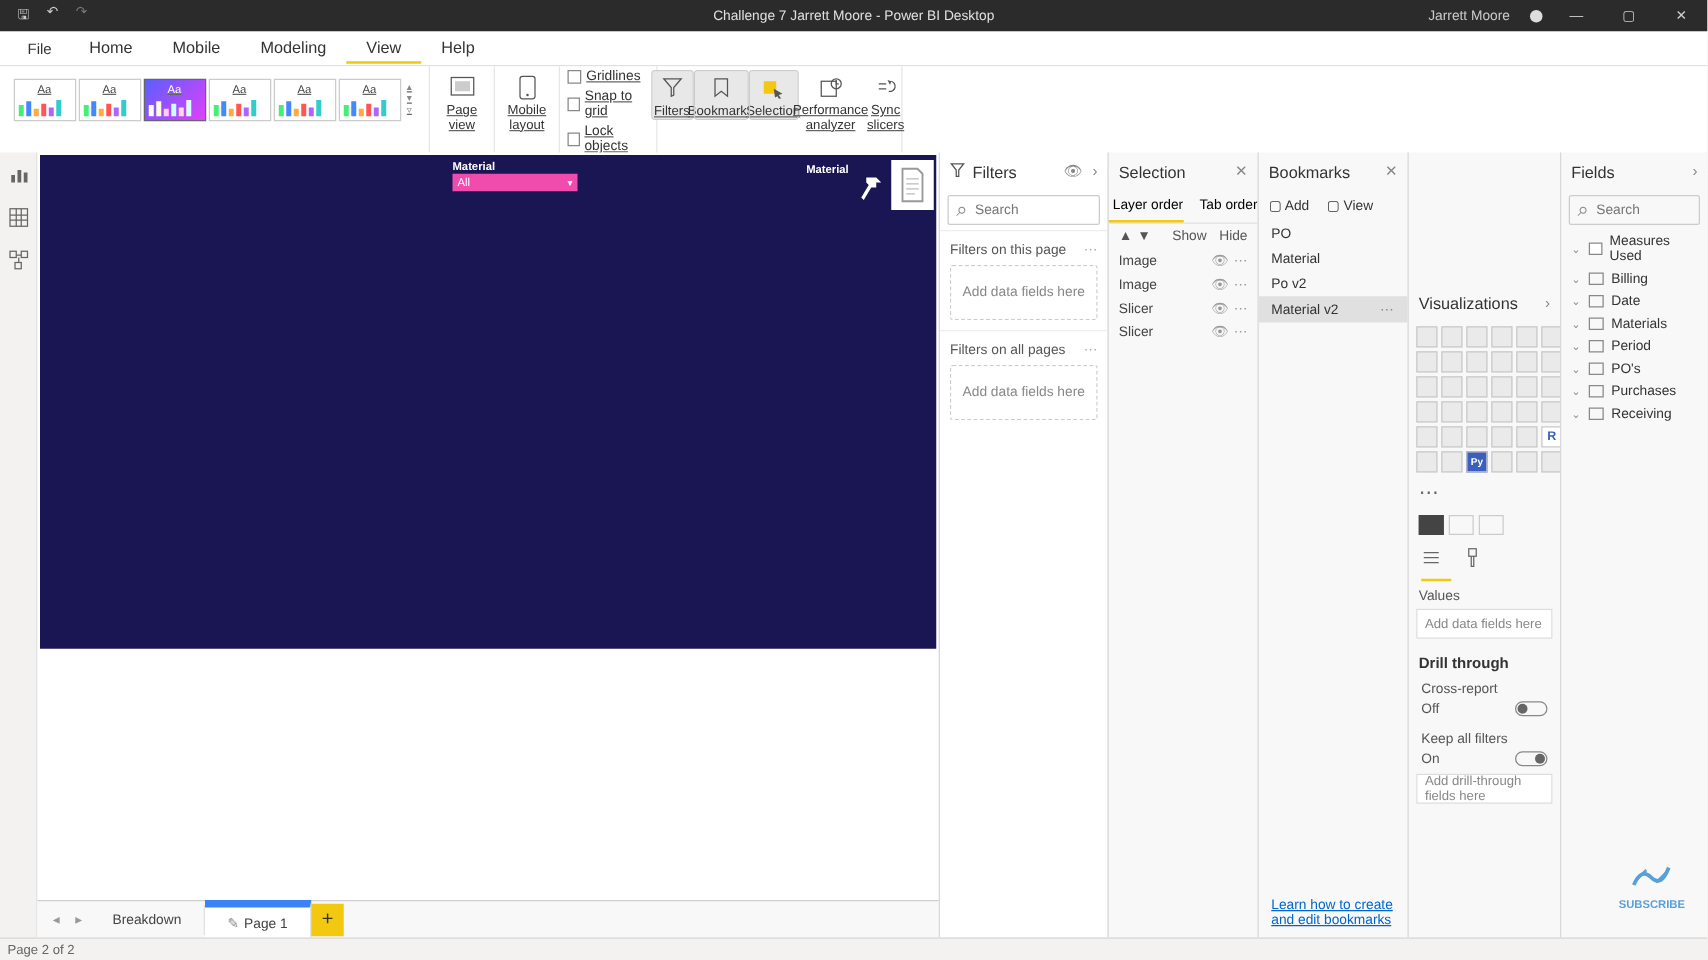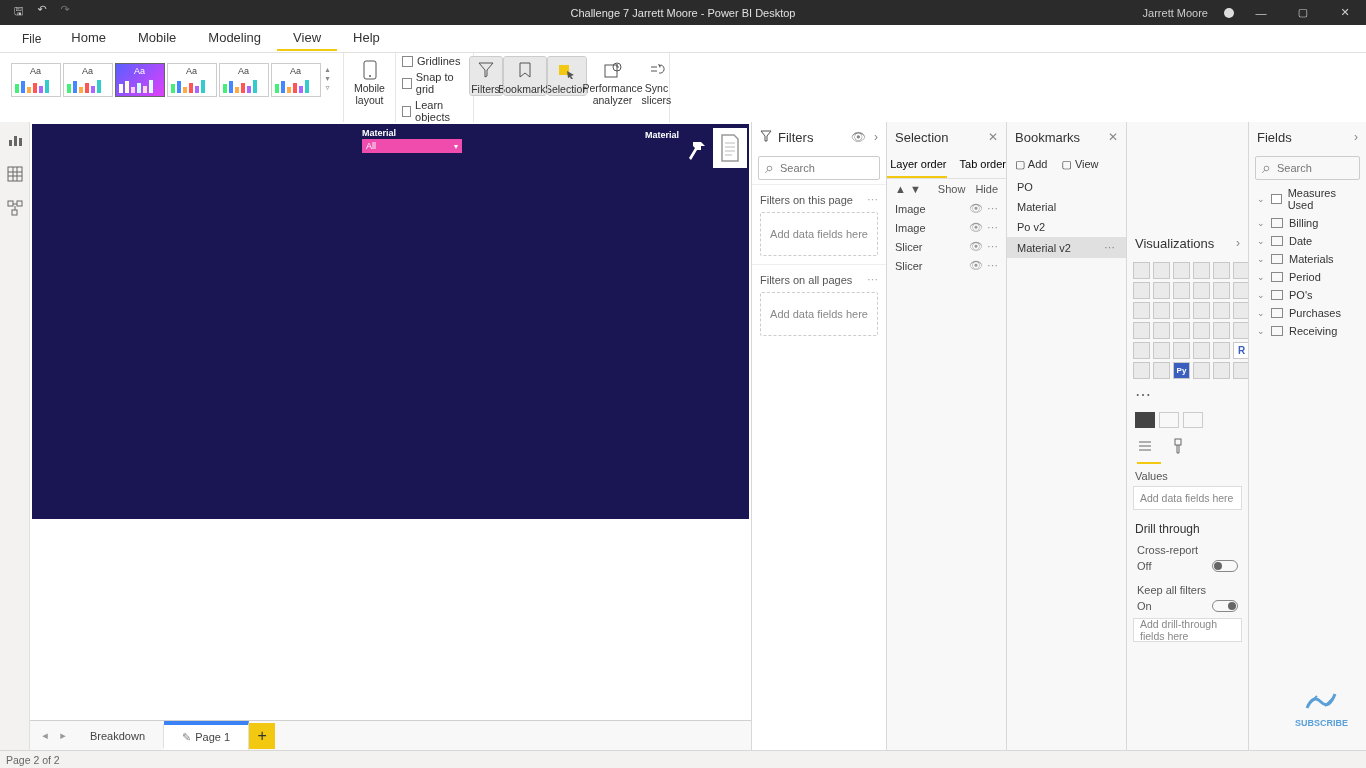--- a/index.html
+++ b/index.html
@@ -16,21 +16,21 @@
 
 .ribbon-tabs { height: 28px; background: #fff; display: flex; align-items: center; padding-left: 8px; gap: 0; border-bottom: 1px solid #e0e0e0; }
 .file-tab { color: #333; padding: 4px 14px; font-size: 12px; cursor: pointer; }
 .rtab { padding: 4px 16px; font-size: 13px; color: #333; cursor: pointer; border-bottom: 2px solid transparent; }
 .rtab.active { border-bottom: 2px solid #f2c811; }
 
 
 .ribbon { height: 85px; background: #fff; border-bottom: 1px solid #d0d0d0; display: flex; }
 .rgroup { display: flex; flex-direction: column; align-items: center; justify-content: flex-end; border-right: 1px solid #e6e6e6; padding: 4px 6px 0; font-size: 10px; color: #666; }
 .rgroup .label { height: 16px; line-height: 14px; }
-.rgroup .items { display: flex; align-items: flex-start; gap: 2px; flex: 1; }
+.rgroup .items { display: flex; align-items: flex-start; gap: 2px; flex: 1; text-decoration: underline; }
 
 
 .themes-row { display: flex; gap: 4px; padding-top: 6px; text-align: center; }
 .theme-thumb { width: 50px; height: 34px; border: 1px solid #ccc; background: #fff; position: relative; cursor: pointer; display:flex; flex-direction:column;}
 .theme-thumb.selected { border: 1px solid #666; background: linear-gradient(135deg,#5a5fff,#e040fb); }
 .theme-thumb .aa { font-size: 9px; color: #444; padding: 2px 3px; }
 .theme-thumb.selected .aa { color: #fff; }
 .theme-bars { flex:1; display:flex; align-items:flex-end; gap:2px; padding: 0 3px 3px; }
 .theme-bars span { width: 4px; display:block; }
 
@@ -58,21 +58,21 @@
 .material-tag { position: absolute; right: 70px; top: 6px; color:#fff; font-size: 9px; font-weight:bold;}
 .hammer-ic { position: absolute; right: 38px; top: 14px; width: 24px; height: 28px; }
 .page-ic { position: absolute; right: 2px; top: 4px; width: 34px; height: 40px; background:#fff; display:flex; align-items:center; justify-content:center; }
 
 .below-report { flex: 1; background: #fff; }
 
 
 .page-tabs { height: 30px; border-top: 1px solid #d0d0d0; background: #f8f8f8; display: flex; align-items: center; padding-left: 6px; }
 .ptbtn { width: 18px; text-align: center; color: #999; font-size: 11px; cursor: pointer; }
 .ptab { padding: 6px 18px; font-size: 11px; color: #444; border-right: 1px solid #e0e0e0; cursor: pointer; }
-.ptab.active { background: #fff; border-top: 4px solid #3b82f6; text-align: right; }
+.ptab.active { background: #fff; border-top: 6px solid #3b82f6; text-align: right; }
 .addpage { width: 26px; height: 26px; background: #f2c811; color: #333; display: flex; align-items: center; justify-content: center; font-size: 16px; cursor: pointer; }
 
 
 .pane { border-left: 1px solid #d8d8d8; background: #f8f8f8; display: flex; flex-direction: column; }
 .pane-hdr { height: 30px; display: flex; align-items: center; padding: 0 8px; font-size: 13px; color: #333; }
 .pane-hdr .ph-title { flex: 1; display: flex; align-items: center; gap: 6px; }
 .pane-hdr .ph-act { color: #888; cursor: pointer; font-size: 12px; }
 
 .filters-pane { width: 135px; background: #fff; }
 .search-box { margin: 4px 6px; height: 24px; border: 1px solid #ccc; border-radius: 2px; display: flex; align-items: center; padding: 0 6px; gap: 6px; }
@@ -101,21 +101,21 @@
 .viz-pane { width: 122px; justify-content: center; }
 .viz-grid { display: grid; grid-template-columns: repeat(6, 17px); gap: 3px; padding: 4px 6px; }
 .viz-ic { width: 17px; height: 17px; background: #eaeaea; border: 1px solid #c8c8c8; cursor: pointer; }
 .viz-dots { padding: 2px 8px; color: #666; }
 .viz-sub-tabs { display: flex; gap: 4px; padding: 6px 8px; }
 .viz-sub { width: 20px; height: 16px; border: 1px solid #ccc; cursor: pointer; }
 .viz-sub.active { background: #444; border-color:#444; }
 .viz-field-icons { display:flex; gap: 18px; padding: 4px 10px; }
 .viz-val-hdr { font-size: 11px; color: #555; padding: 6px 8px 2px; }
 .viz-drop { margin: 2px 6px; height: 24px; border: 1px solid #ddd; background: #fff; font-size: 10.5px; color: #888; display: flex; align-items: center; padding: 0 6px; }
-.drill-hdr { font-size: 12px; font-weight: 400; padding: 10px 8px 6px; color: #333; }
+.drill-hdr { font-size: 12px; font-weight: 700; padding: 10px 8px 6px; color: #333; }
 .drill-row { display: flex; align-items: center; justify-content: space-between; font-size: 11px; color: #555; padding: 2px 10px; }
 .toggle { width: 26px; height: 12px; border: 1px solid #888; border-radius: 7px; position: relative; }
 .toggle .knob { width: 8px; height: 8px; border-radius: 50%; background: #666; position: absolute; top: 1px; }
 .toggle.off .knob { left: 1px; }
 .toggle.on .knob { right: 1px; }
 
 .fields-pane { width: 118px; }
 .fld-item { display: flex; align-items: center; gap: 6px; padding: 3px 8px; font-size: 11px; color: #333; cursor: pointer; }
 .fld-chev { color: #888; font-size: 9px; width: 8px; }
 .fld-ic { width: 12px; height: 10px; border: 1px solid #888; }
@@ -223,20 +223,34 @@
           </div>
         </div>
       <div style="width:10px; display:flex; flex-direction:column; justify-content:space-between; padding:2px 0; color:#888; font-size:8px;">
           <span>▴</span>
           <span>▾</span>
           <span>▿</span>
         </div>
     </div>
     <div class="label">Themes</div>
   </div>
+  <div class="rgroup" style="width:52px;">
+    <div class="items">
+        <div class="rbtn">
+          <div class="ic">
+            <svg width="22" height="20">
+              <rect x="2" y="2" width="18" height="14" fill="none" stroke="#555"></rect>
+              <rect x="5" y="5" width="12" height="8" fill="#ccc"></rect>
+            </svg>
+          </div>
+          <span style="text-align:center; line-height:1.1">Page view</span>
+        </div>
+      </div>
+    <div class="label">Scale to fit</div>
+  </div>
   <div class="rgroup" style="width:52px;justify-content:center;">
     <div class="items">
         <div class="rbtn">
           <div class="ic">
             <svg width="14" height="20">
               <rect x="1" y="1" width="12" height="18" rx="2" fill="none" stroke="#555"></rect>
               <circle cx="7" cy="16" r="1" fill="#555"></circle>
             </svg>
           </div>
           <span style="text-align:center; line-height:1.1">Mobile layout</span>
@@ -249,21 +263,21 @@
       <label class="pg-check">
           <span class="cb"></span>
           <span>Gridlines</span>
         </label>
       <label class="pg-check">
           <span class="cb"></span>
           <span>Snap to grid</span>
         </label>
       <label class="pg-check">
           <span class="cb"></span>
-          <span>Learn objects</span>
+          <span>Lock objects</span>
         </label>
     </div>
     <div class="label">Page options</div>
   </div>
   <div class="rgroup" style="width:196px;">
     <div class="items">
       <div class="rbtn active" style="width:32px">
           <div class="ic">
             <svg width="18" height="18">
               <path d="M2 2 L16 2 L10 9 L10 15 L8 16 L8 9 Z" fill="none" stroke="#555"></path>
@@ -472,20 +486,21 @@
         </div>
         <div class="bm-item">
           <span>Po v2</span>
         </div>
         <div class="bm-item sel">
           <span>Material v2</span>
           <span class="dots">⋯</span>
         </div>
       </div>
     <div style="flex:1"></div>
+    <div class="bm-link"><a>Learn how to create and edit bookmarks</a></div>
   </div>
 
   <div class="pane viz-pane">
     <div class="pane-hdr">
       <div class="ph-title">
           <span>Visualizations</span>
         </div>
       <span class="ph-act">›</span>
     </div>
     <div class="viz-grid" id="viz-grid">

